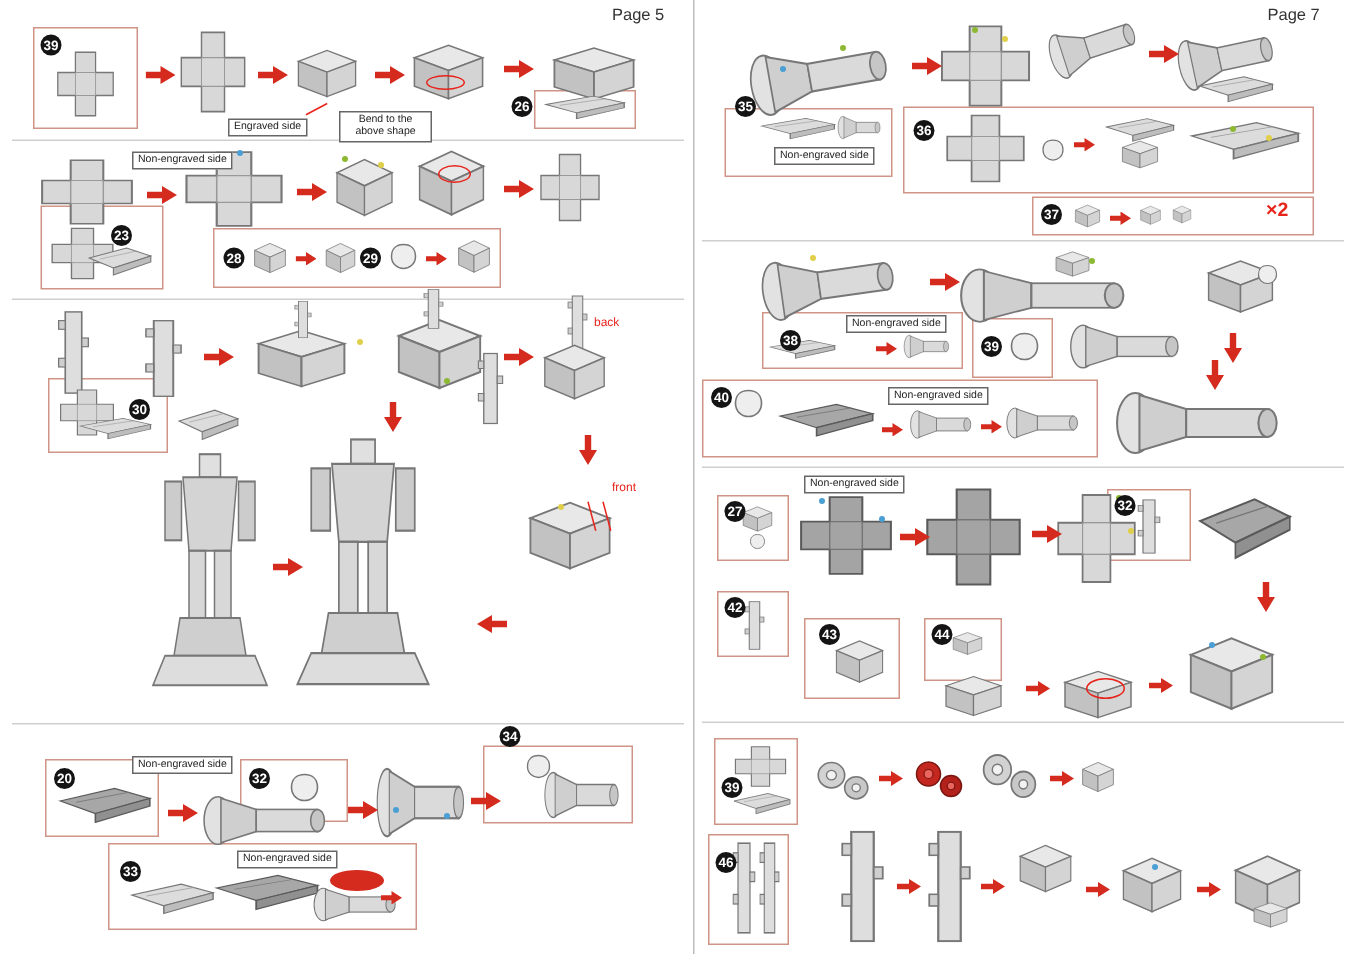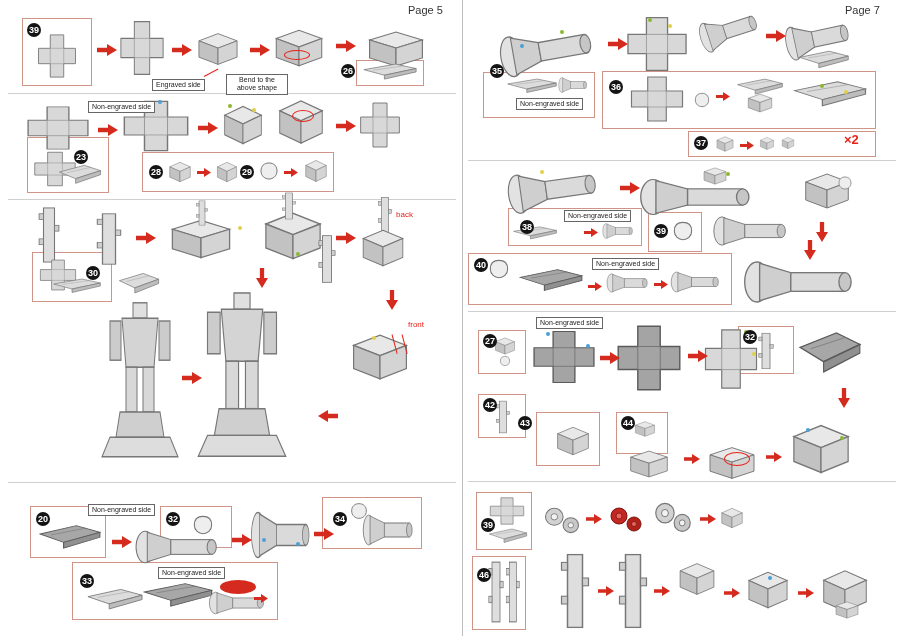--- a/index.html
+++ b/index.html
@@ -298,21 +298,21 @@
     </svg>
 <svg class="part" style="left:250px;top:508px;width:66px;height:54px">
       <use href="#p-thr"></use>
     </svg>
 <div class="dot blue" style="left:262px;top:538px"></div>
 <div class="dot blue" style="left:296px;top:542px"></div>
 <svg class="arr" style="left:314px;top:528px;width:20px;height:12px">
       <use href="#arrow"></use>
     </svg>
 <div class="rbox" style="left:322px;top:497px;width:100px;height:52px"></div>
-<div class="badge" style="left:333px;top:512px">34</div>
+<div class="badge" style="left:333px;top:484px">34</div>
 <svg class="part" style="left:348px;top:500px;width:22px;height:22px">
       <use href="#p-circ"></use>
     </svg>
 <svg class="part" style="left:362px;top:512px;width:56px;height:36px">
       <use href="#p-thr"></use>
     </svg>
 <div class="rbox" style="left:72px;top:562px;width:206px;height:58px"></div>
 <div class="badge" style="left:80px;top:574px">33</div>
 <div class="lbl" style="left:158px;top:567px">Non-engraved side</div>
 <svg class="part" style="left:86px;top:588px;width:58px;height:26px">
@@ -510,21 +510,21 @@
     </svg>
 <svg class="arr" style="left:834px;top:392px;width:20px;height:12px;transform:rotate(90deg)">
       <use href="#arrow"></use>
     </svg>
 <div class="rbox" style="left:478px;top:394px;width:48px;height:44px"></div>
 <div class="badge" style="left:483px;top:398px">42</div>
 <svg class="part" style="left:496px;top:400px;width:14px;height:34px">
       <use href="#p-strip"></use>
     </svg>
 <div class="rbox" style="left:536px;top:412px;width:64px;height:54px"></div>
-<div class="badge" style="left:518px;top:416px">43</div>
+<div class="badge" style="left:546px;top:416px">43</div>
 <svg class="part" style="left:552px;top:424px;width:42px;height:34px">
       <use href="#p-box"></use>
     </svg>
 <div class="rbox" style="left:616px;top:412px;width:52px;height:42px"></div>
 <div class="badge" style="left:621px;top:416px">44</div>
 <svg class="part" style="left:632px;top:420px;width:26px;height:18px">
       <use href="#p-box"></use>
     </svg>
 <svg class="part" style="left:624px;top:448px;width:50px;height:32px">
       <use href="#p-box"></use>

